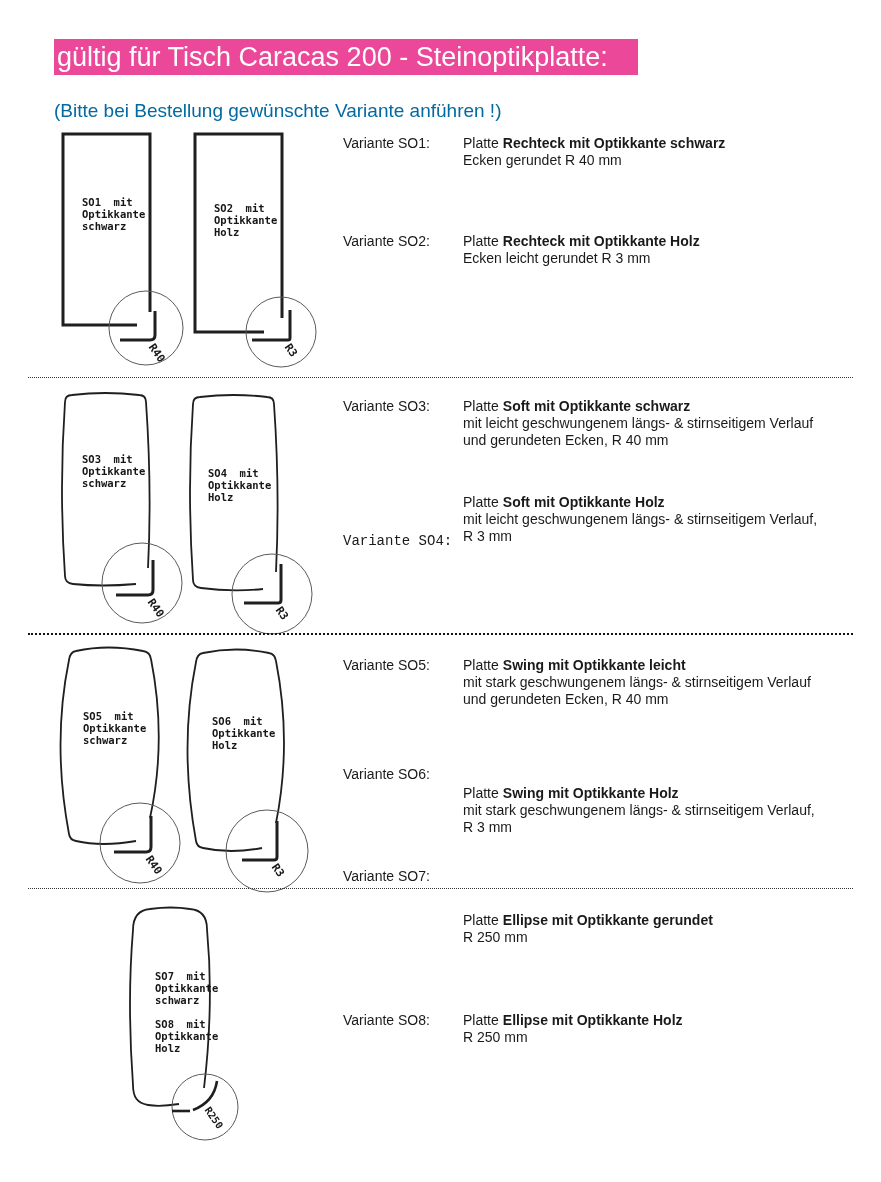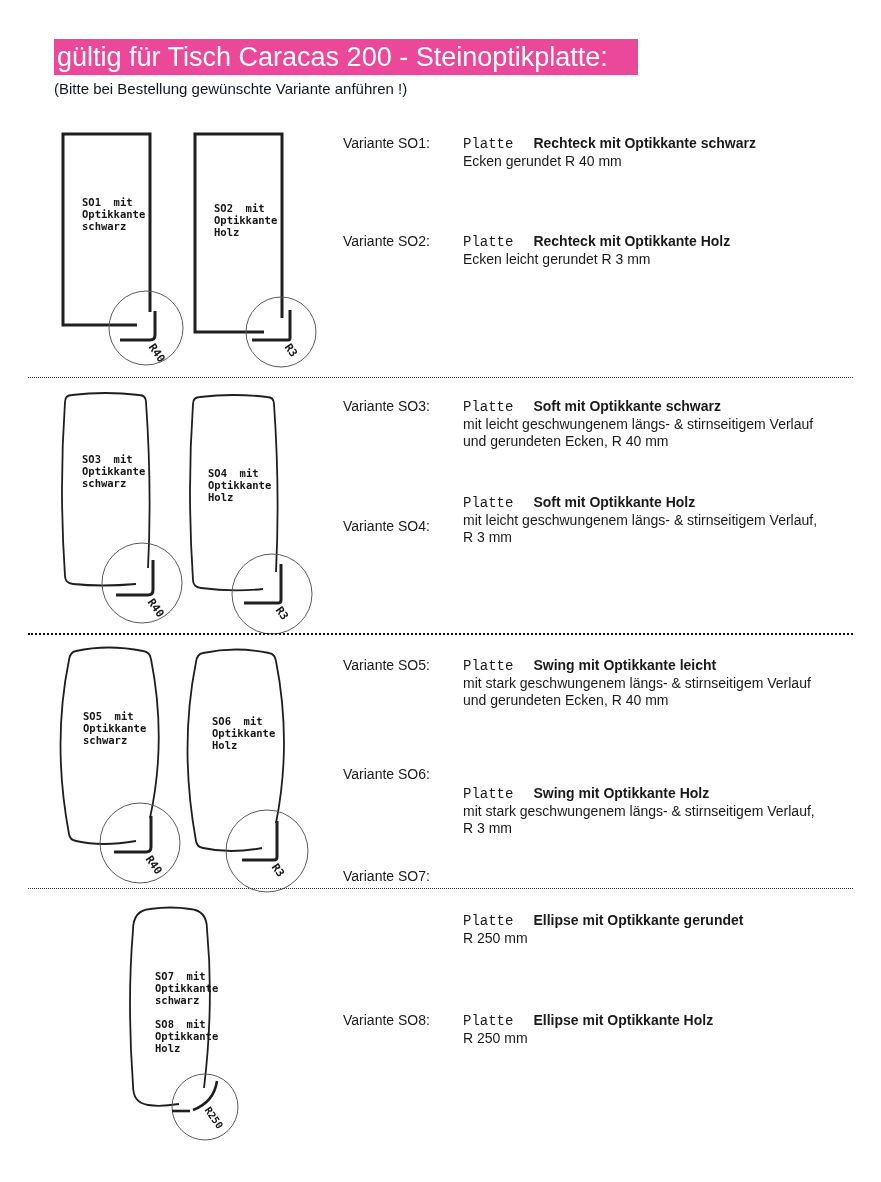--- a/index.html
+++ b/index.html
@@ -18,23 +18,23 @@
     width: 584px; height: 36px;
     background: #ec4899;
     color: #ffffff;
     font-size: 27px;
     line-height: 36px;
     padding-left: 3px;
     white-space: nowrap;
   }
   .subtitle {
     position: absolute;
-    left: 54px; top: 80px;
-    font-size: 15px;
-    color: #0f172a;
+    left: 54px; top: 100px;
+    font-size: 19px;
+    color: #0369a1;
   }
   .separator {
     position: absolute;
     left: 28px;
     width: 825px;
     height: 0;
   }
   .sep-thin  { border-top: 1px dotted #333333; }
   .sep-thick { border-top: 2px dotted #111111; }
   .diagram { position: absolute; }
@@ -43,21 +43,21 @@
     font-size: 14px;
     line-height: 17px;
     white-space: nowrap;
   }
   .variant-desc {
     position: absolute;
     font-size: 14px;
     line-height: 17px;
     width: 400px;
   }
-  .variant-desc .lead { margin-right: 20px; font-family: Liberation Mono, monospace; }
+  .variant-desc .lead { margin-right: 4px; }
   .variant-desc .bold-part { font-weight: 700; }
   .shape-outline { fill: none; stroke: #1f1f1f; }
   .stroke-thick { stroke-width: 3; }
   .stroke-med   { stroke-width: 1.8; }
   .detail-line  { fill: none; stroke: #1f1f1f; stroke-width: 3; }
   .detail-line-thin { fill: none; stroke: #1f1f1f; stroke-width: 2.6; }
   .detail-circle { fill: none; stroke: #5a5a5a; stroke-width: 1; }
   .shape-label {
     font-family: "DejaVu Sans Mono", monospace;
     font-size: 10.5px;
@@ -126,21 +126,21 @@
   <text class="shape-label" x="168" y="109" xml:space="preserve">Optikkante</text>
   <text class="shape-label" x="168" y="121" xml:space="preserve">Holz</text>
 </svg>
 
 <div class="variant-label" style="left:343px; top:398px;">Variante SO3:</div>
 <div class="variant-desc" style="left:463px; top:398px;">
   <div><span class="lead">Platte</span><span class="bold-part">Soft mit Optikkante schwarz</span></div>
   <div>mit leicht geschwungenem längs- &amp; stirnseitigem Verlauf</div>
   <div>und gerundeten Ecken, R 40 mm</div>
 </div>
-<div class="variant-label" style="left:343px; top:518px;">Variante SO4:</div>
+<div class="variant-label" style="left:343px; top:533px;font-family:Liberation Mono, monospace;">Variante SO4:</div>
 <div class="variant-desc" style="left:463px; top:494px;">
   <div><span class="lead">Platte</span><span class="bold-part">Soft mit Optikkante Holz</span></div>
   <div>mit leicht geschwungenem längs- &amp; stirnseitigem Verlauf,</div>
   <div>R 3 mm</div>
 </div>
 
 <div class="separator sep-thick" style="top:633px;"></div>
 
 <svg class="diagram" style="left:40px; top:635px;" width="300" height="260" viewBox="0 0 300 260">
   <path class="shape-outline stroke-med" d="M 96 206 Q 62 212 36 206 Q 30 205 29 199 Q 12 108 29 25 Q 30 17 36 16 Q 68 9 103 16 Q 110 17 111 24 Q 127 105 110 183"></path>

